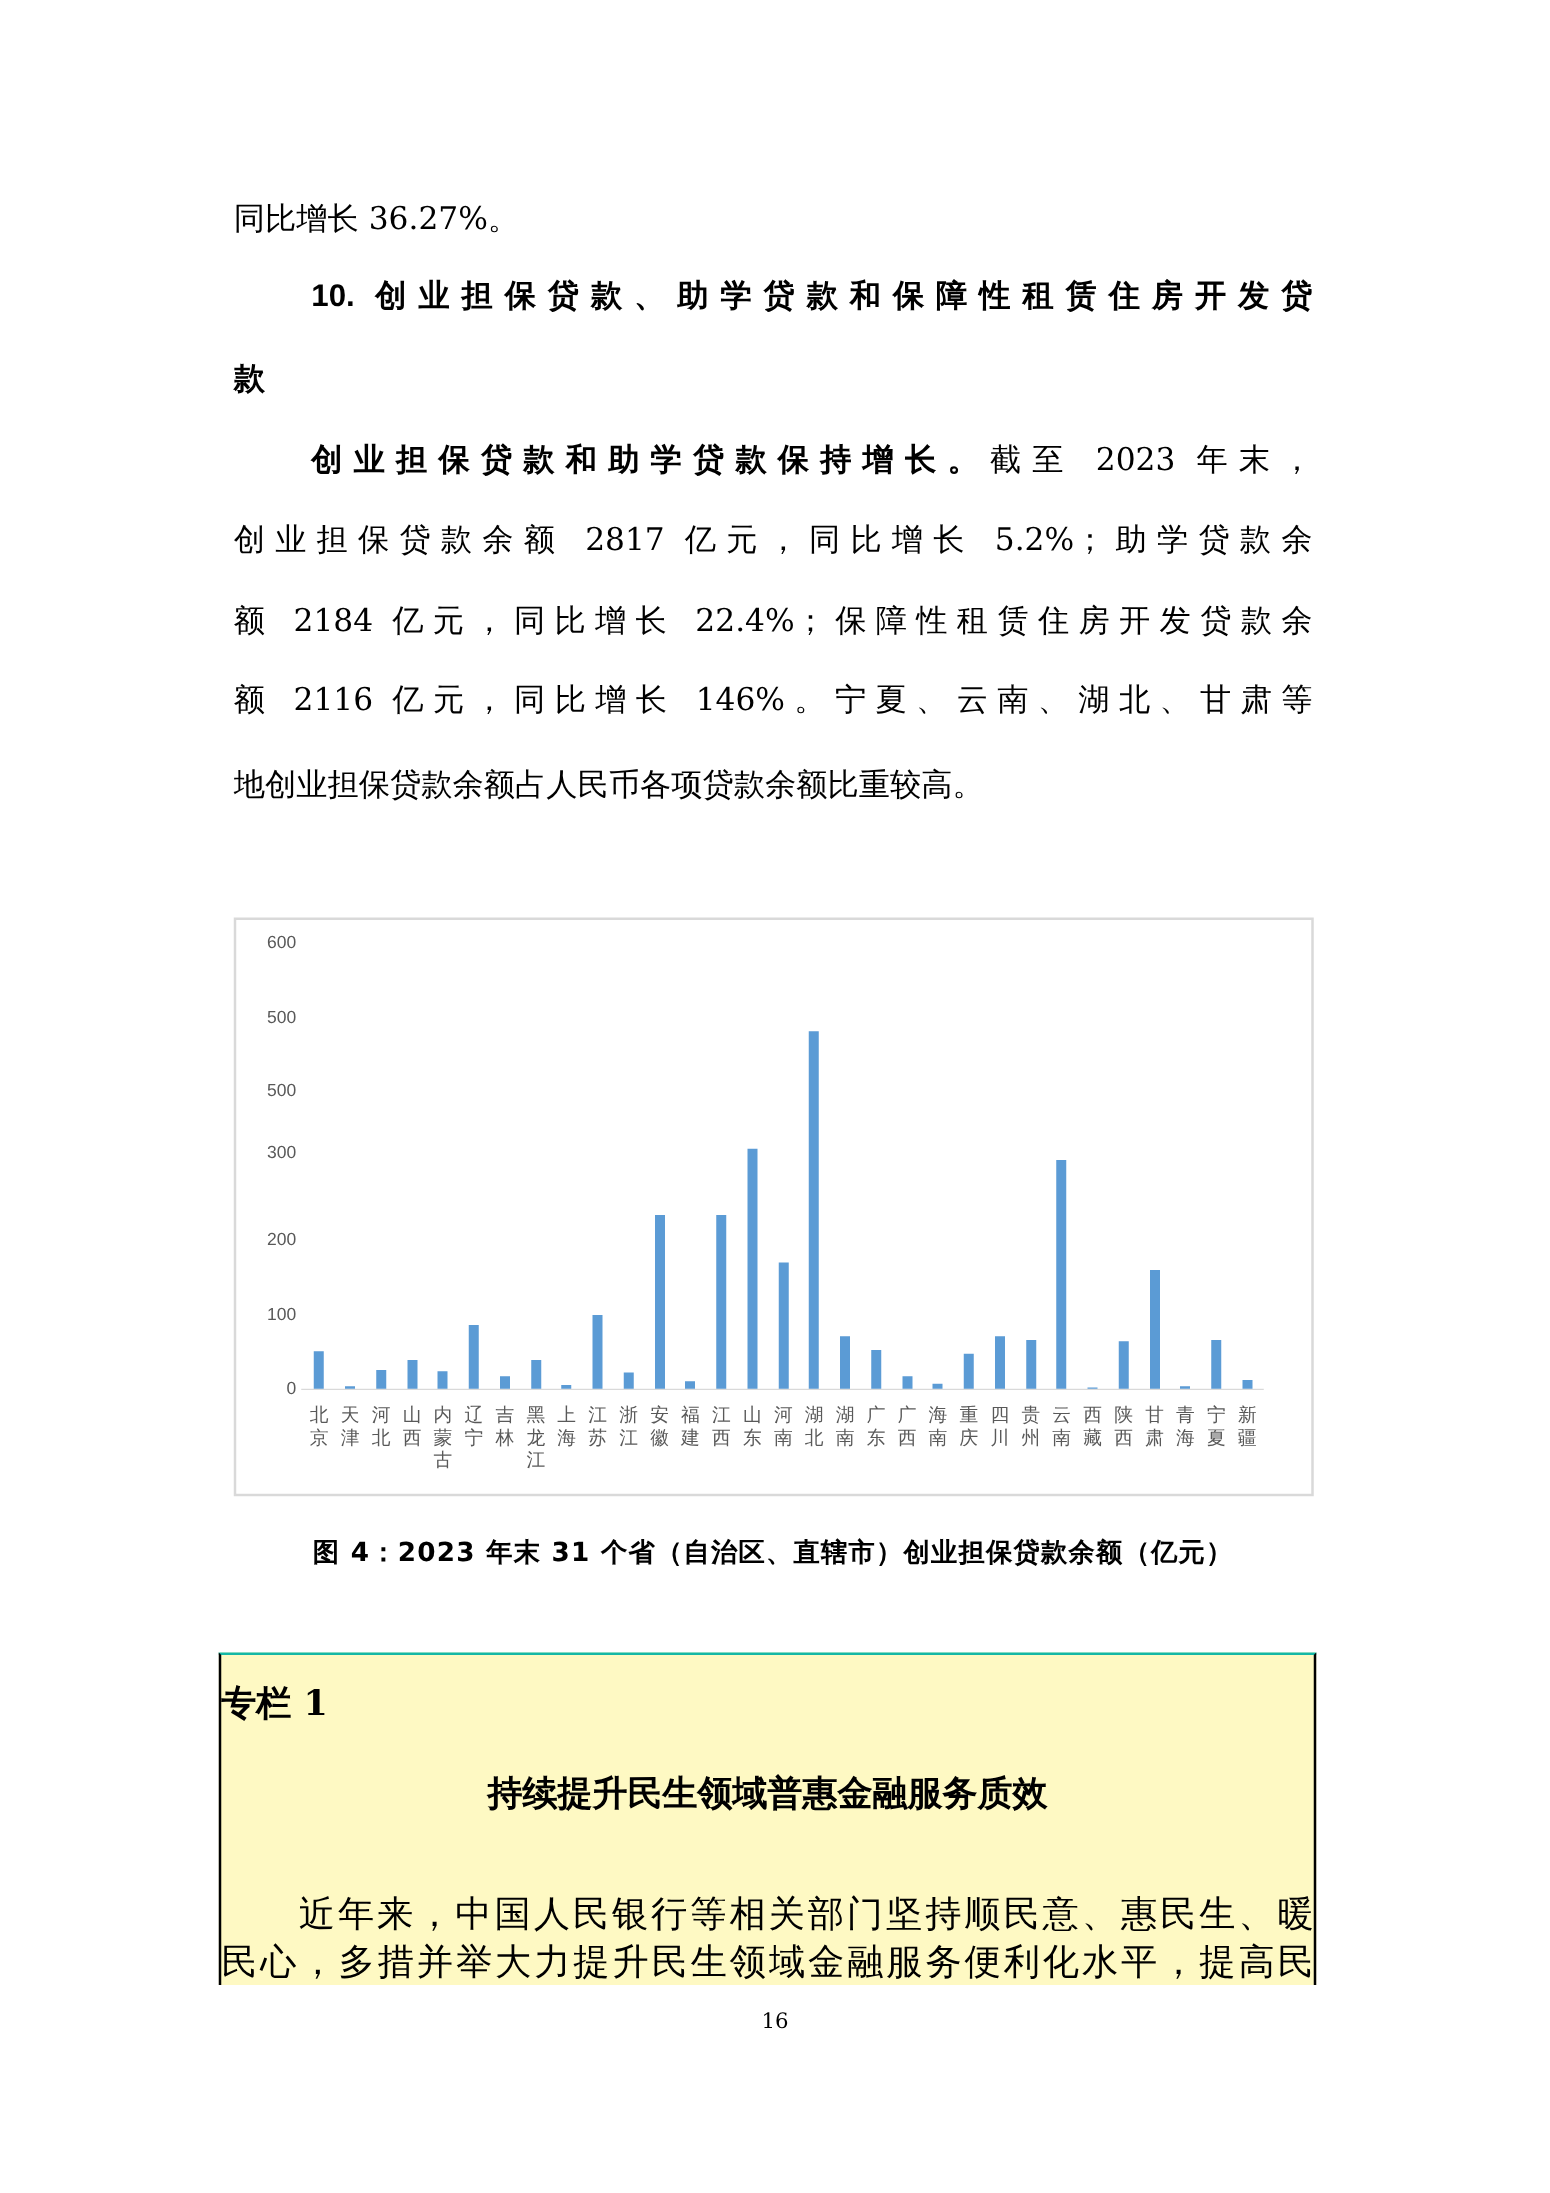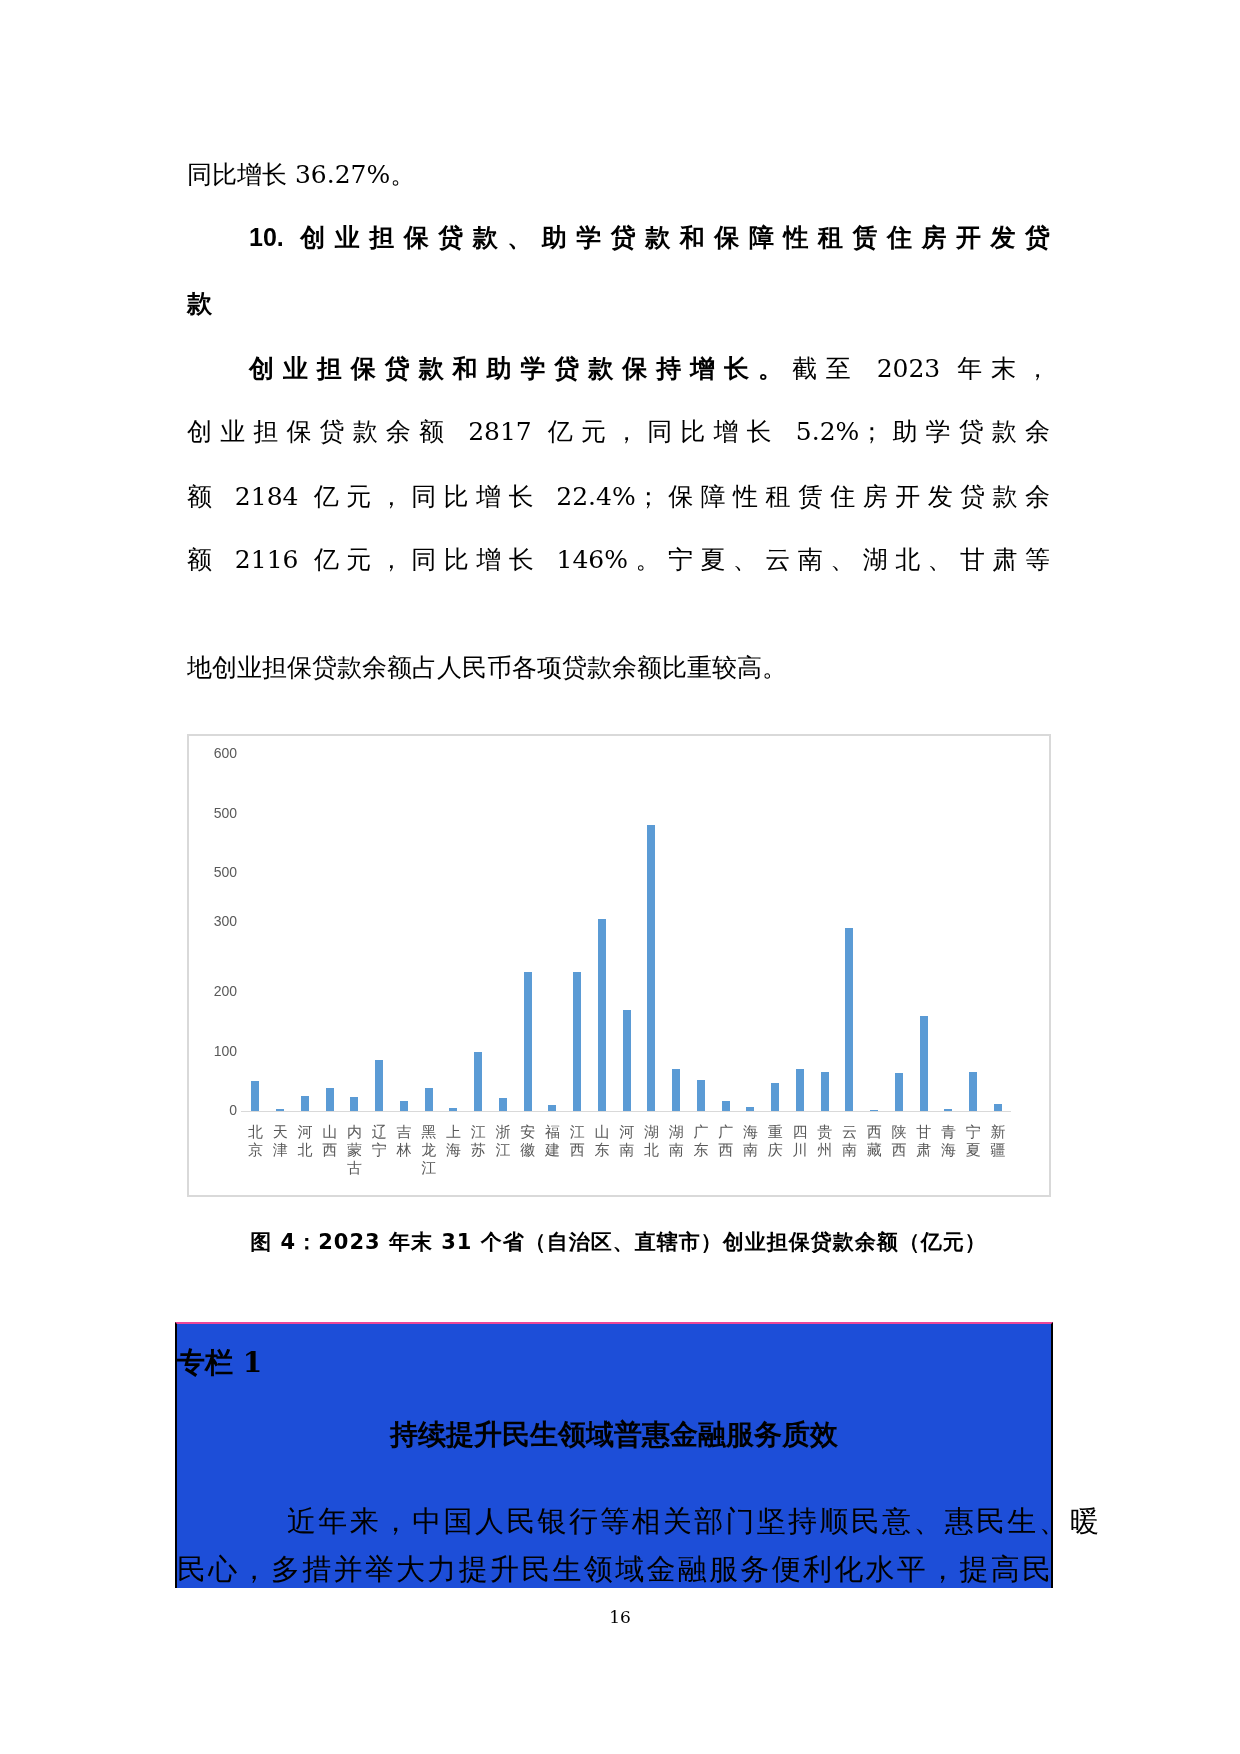--- a/index.html
+++ b/index.html
@@ -13,43 +13,43 @@
   .chart-frame { position:absolute; left:187px; top:734px; width:864px; height:463px;
                  border:2px solid #d9d9d9; box-sizing:border-box; background:#fff; }
   .ytick { position:absolute; left:12px; width:36px; text-align:right; font-size:14px; color:#595959;
            font-family:"Liberation Sans","DejaVu Sans",sans-serif; }
   .axis { position:absolute; height:1px; background:#d9d9d9; }
   .bar { position:absolute; width:8px; background:#5B9BD5; }
   .xlabel { position:absolute; width:22px; font-size:15px; line-height:18px; color:#595959; text-align:center;
             font-family:"DejaVu Sans","Liberation Sans",sans-serif; }
   .caption { position:absolute; left:187px; width:863px; top:1228px; text-align:center; font-size:21px; font-weight:bold;
              font-family:"DejaVu Sans","Liberation Sans",sans-serif; letter-spacing:1px; }
-  .box { position:absolute; left:175px; top:1322px; width:878px; height:266px; background:#1d4ed8;
-         border-left:2px solid #000; border-top:2px solid #ec4899; border-right:2px solid #000; box-sizing:border-box; }
+  .box { position:absolute; left:175px; top:1322px; width:878px; height:266px; background:#fef9c3;
+         border-left:2px solid #000; border-top:2px solid #14b8a6; border-right:2px solid #000; box-sizing:border-box; }
   .box-label { position:absolute; left:0; top:20px; font-size:28px; font-weight:bold; }
   .box-title { position:absolute; left:0; width:874px; top:92px; text-align:center; font-size:28px; font-weight:bold;
                font-family:"DejaVu Sans","Liberation Sans",sans-serif; }
   .box-line { position:absolute; left:0; width:874px; font-size:29px; white-space:nowrap; text-align:justify; text-align-last:justify; }
   .box-line.indent { padding-left:62px; width:812px; }
   .page-num { position:absolute; top:1607px; left:0; width:1240px; text-align:center; font-size:17px; }
 </style>
 </head>
 <body>
 
 <div class="line noj" style="top:155px;">同比增长 36.27%。</div>
 <div class="line indent bold" style="top:217px;">10. 创业担保贷款、助学贷款和保障性租赁住房开发贷</div>
 <div class="line noj bold" style="top:283px;">款</div>
 
 <div class="line indent" style="top:348px;">
   <span class="bold">创业担保贷款和助学贷款保持增长。</span><span>截至 2023 年末，</span>
 </div>
 <div class="line" style="top:412px;">创业担保贷款余额 2817 亿元，同比增长 5.2%；助学贷款余</div>
 <div class="line" style="top:477px;">额 2184 亿元，同比增长 22.4%；保障性租赁住房开发贷款余</div>
 <div class="line" style="top:540px;">额 2116 亿元，同比增长 146%。宁夏、云南、湖北、甘肃等</div>
-<div class="line noj" style="top:608px;margin-top:40px;">地创业担保贷款余额占人民币各项贷款余额比重较高。</div>
+<div class="line noj" style="top:608px;">地创业担保贷款余额占人民币各项贷款余额比重较高。</div>
 
 <div class="chart-frame" id="chart">
   <div id="yticks">
       <div class="ytick" style="top: 9px;">600</div>
       <div class="ytick" style="top: 68.5px;">500</div>
       <div class="ytick" style="top: 128px;">500</div>
       <div class="ytick" style="top: 177px;">300</div>
       <div class="ytick" style="top: 247px;">200</div>
       <div class="ytick" style="top: 306.5px;">100</div>
       <div class="ytick" style="top: 366px;">0</div>
@@ -216,17 +216,17 @@
         <div>疆</div>
       </div>
     </div>
 </div>
 
 <div class="caption">图 4：2023 年末 31 个省（自治区、直辖市）创业担保贷款余额（亿元）</div>
 
 <div class="box">
   <div class="box-label">专栏 1</div>
   <div class="box-title">持续提升民生领域普惠金融服务质效</div>
-  <div class="box-line indent" style="top:178px;margin-left:48px;">近年来，中国人民银行等相关部门坚持顺民意、惠民生、暖</div>
+  <div class="box-line indent" style="top:188px;">近年来，中国人民银行等相关部门坚持顺民意、惠民生、暖</div>
   <div class="box-line" style="top:226px;">民心，多措并举大力提升民生领域金融服务便利化水平，提高民</div>
 </div>
 
 <div class="page-num">16</div>
 
 </body></html>

